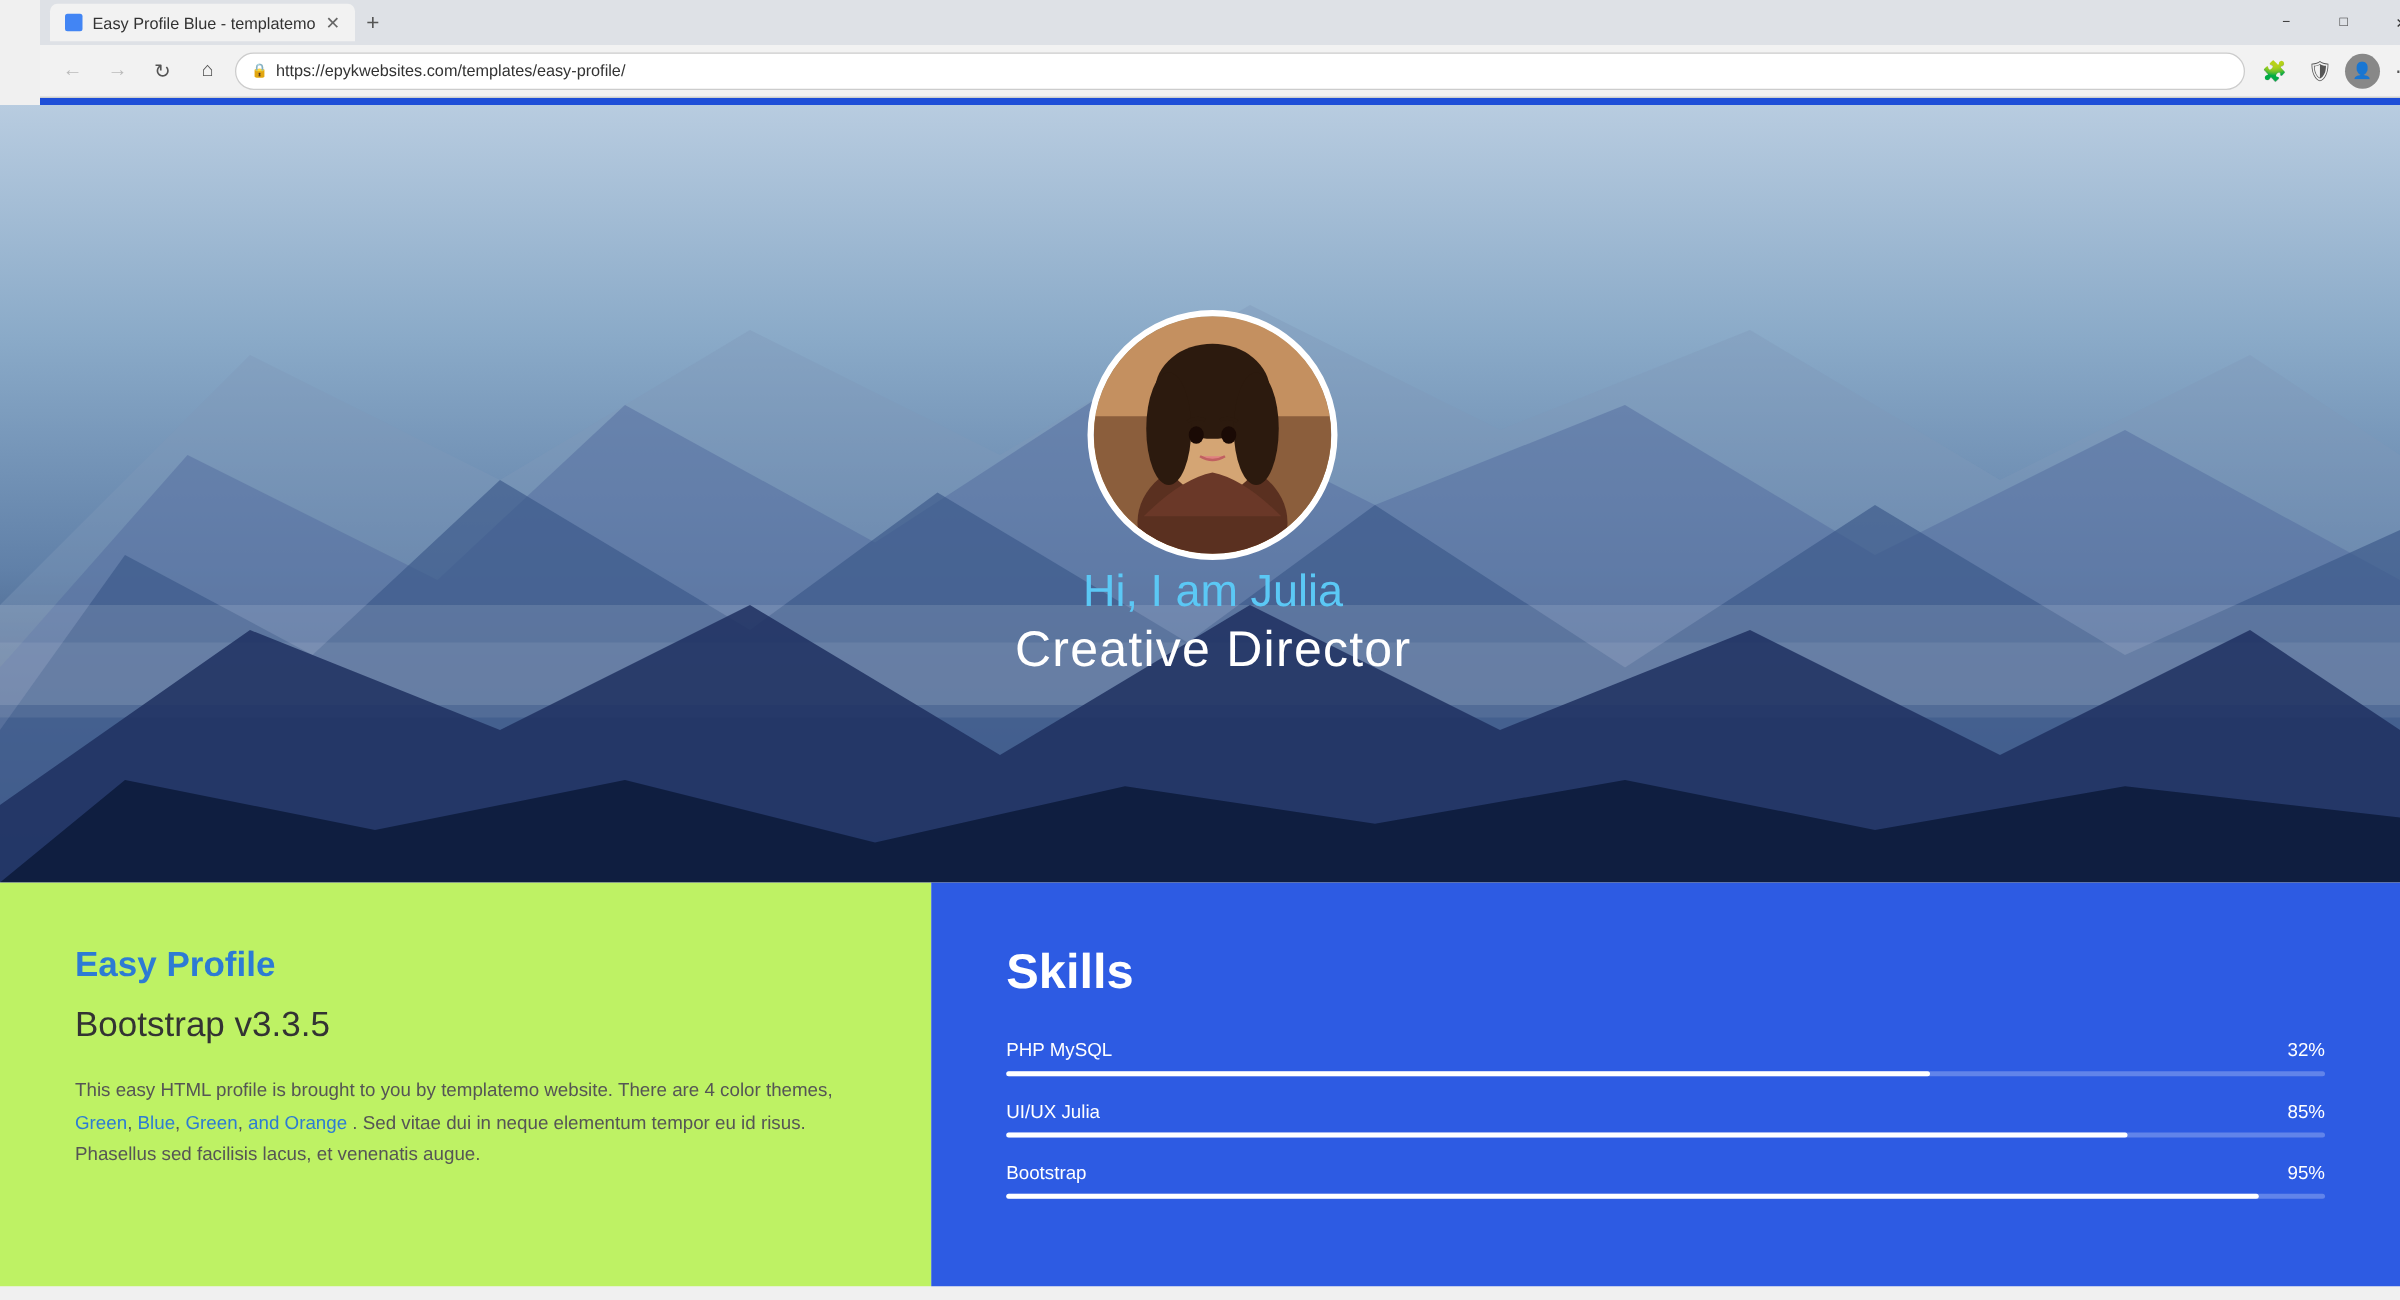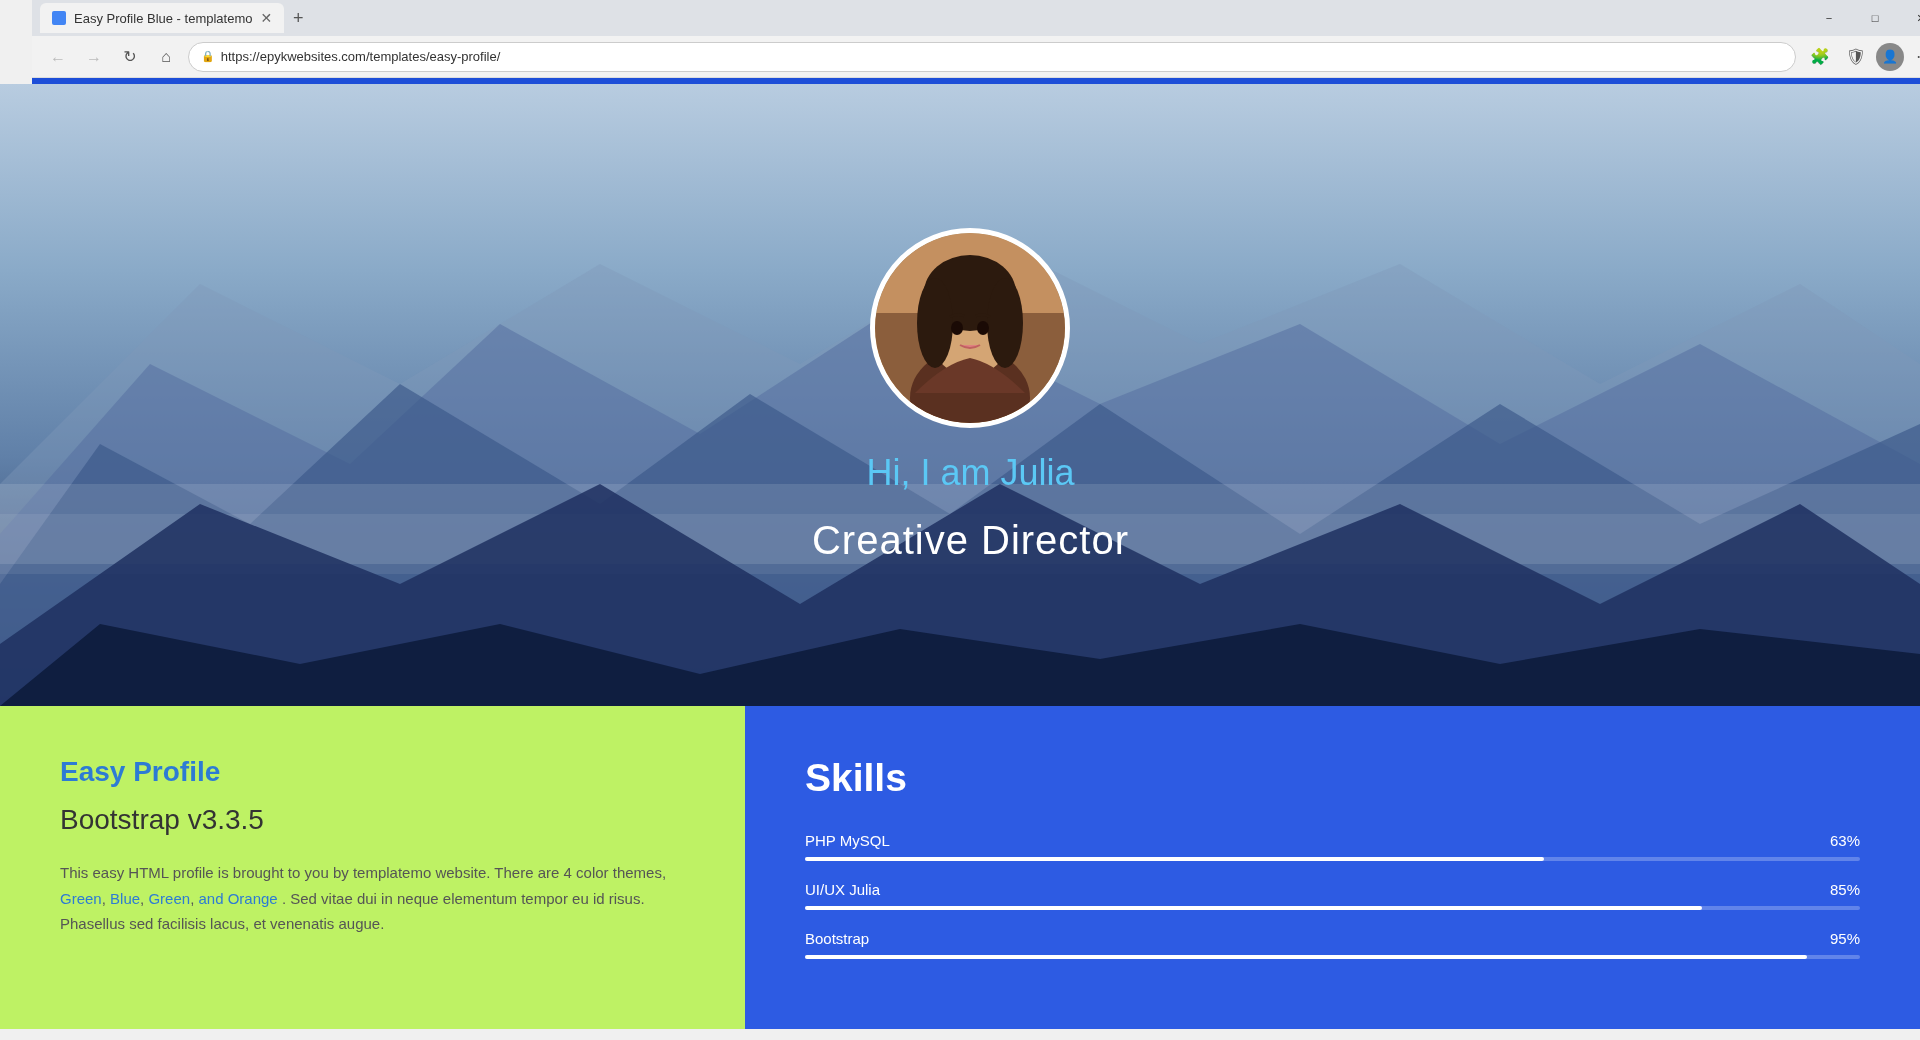--- a/index.html
+++ b/index.html
@@ -150,21 +150,21 @@
       flex-direction: column;
       align-items: center;
       justify-content: center;
     }
     .hero-center {
       position: relative;
       z-index: 10;
       display: flex;
       flex-direction: column;
       align-items: center;
-      gap: 24px;
+      gap: 4px;
       margin-left: 21px;
     }
     .profile-avatar {
       width: 200px;
       height: 200px;
       border-radius: 50%;
       border: 5px solid white;
       overflow: hidden;
       background: linear-gradient(135deg, #8b7355 0%, #c4a882 30%, #d4b896 50%, #9a7a5a 70%, #6b4f35 100%);
       display: flex;
@@ -386,21 +386,21 @@
         <span>. Sed vitae dui in neque elementum tempor eu id risus. Phasellus sed facilisis lacus, et venenatis augue.</span>
       </div>
     </div>
 
     <div class="skills-card">
       <div class="skills-title">Skills</div>
 
       <div class="skill-item">
         <div class="skill-row">
           <span class="skill-name">PHP MySQL</span>
-          <span class="skill-pct">63%</span>
+          <span class="skill-pct">32%</span>
         </div>
         <div class="skill-bar-bg">
           <div class="skill-bar-fill" style="width: 70%"></div>
         </div>
       </div>
 
       <div class="skill-item">
         <div class="skill-row">
           <span class="skill-name">UI/UX Julia</span>
           <span class="skill-pct">85%</span>

